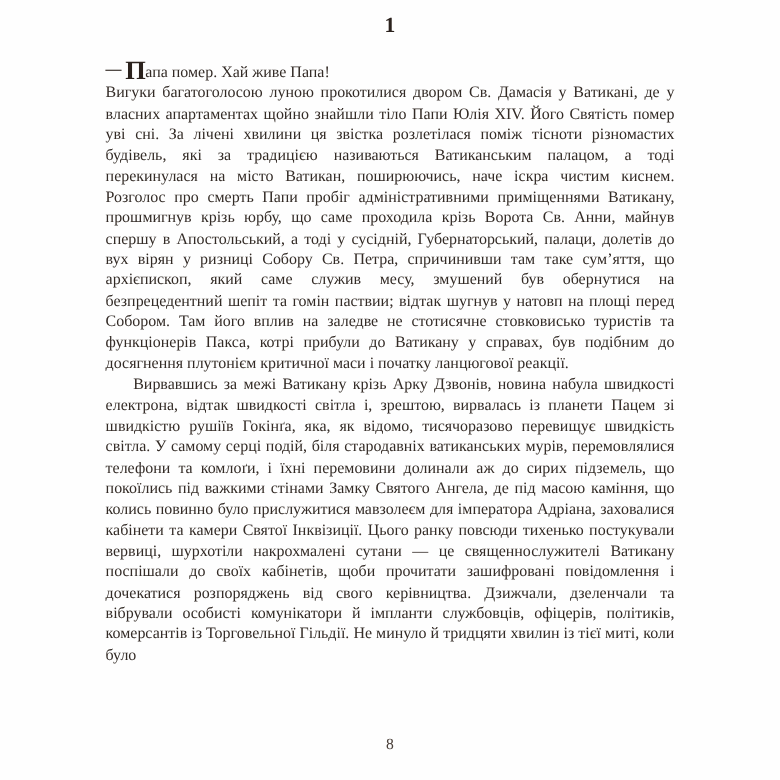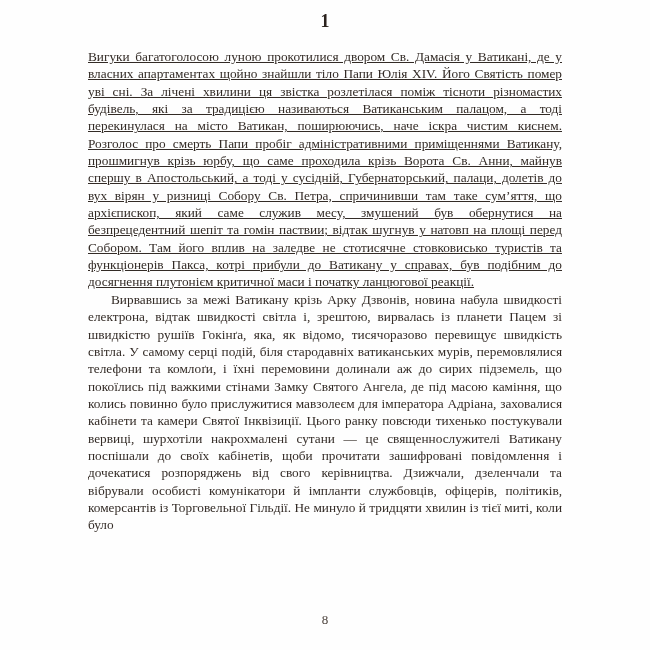--- a/index.html
+++ b/index.html
@@ -52,21 +52,20 @@
 
   .para {
     margin: 0;
     text-indent: 23px;
     text-align: justify;
     hyphens: manual;
   }
 
   .para.first {
     text-indent: 0;
-    text-decoration: underline;
   }
 
   .opening-line {
     text-indent: 0;
     margin: 0;
     text-align: left;
     white-space: nowrap;
   }
 
   .dash {
@@ -100,20 +99,21 @@
 </style>
 </head>
 <body>
 
 <div class="page">
 
   <div class="chapter-number">1</div>
 
   <div class="text-block">
 
+    <p class="opening-line"><span class="dash">—</span><span class="dropcap">П</span><span>апа помер. Хай живе Папа!</span></p>
 
     <p class="para first">Вигуки багатоголосою луною прокотилися двором Св. Дамасія у Ватикані, де у власних апартаментах щойно знайшли тіло Папи Юлія XIV. Його Святість помер уві сні. За лічені хвилини ця звістка розлетілася поміж тісноти різномастих будівель, які за традицією називаються Ватиканським палацом, а тоді перекинулася на місто Ватикан, поширюючись, наче іскра чистим киснем. Розголос про смерть Папи пробіг адміністративними приміщеннями Ватикану, прошмигнув крізь юрбу, що саме проходила крізь Ворота Св. Анни, майнув спершу в Апостольський, а тоді у сусідній, Губернаторський, палаци, долетів до вух вірян у ризниці Собору Св. Петра, спричинивши там таке сум’яття, що архієпископ, який саме служив месу, змушений був обернутися на безпрецедентний шепіт та гомін паствии; відтак шугнув у натовп на площі перед Собором. Там його вплив на заледве не стотисячне стовковисько туристів та функціонерів Пакса, котрі прибули до Ватикану у справах, був подібним до досягнення плутонієм критичної маси і початку ланцюгової реакції.</p>
 
     <p class="para">Вирвавшись за межі Ватикану крізь Арку Дзвонів, новина набула швидкості електрона, відтак швидкості світла і, зрештою, вирвалась із планети Пацем зі швидкістю рушіїв Гокінґа, яка, як відомо, тисячоразово перевищує швидкість світла. У самому серці подій, біля стародавніх ватиканських мурів, перемовлялися телефони та комлоґи, і їхні перемовини долинали аж до сирих підземель, що покоїлись під важкими стінами Замку Святого Ангела, де під масою каміння, що колись повинно було прислужитися мавзолеєм для імператора Адріана, заховалися кабінети та камери Святої Інквізиції. Цього ранку повсюди тихенько постукували вервиці, шурхотіли накрохмалені сутани — це священнослужителі Ватикану поспішали до своїх кабінетів, щоби прочитати зашифровані повідомлення і дочекатися розпоряджень від свого керівництва. Дзижчали, дзеленчали та вібрували особисті комунікатори й імпланти службовців, офіцерів, політиків, комерсантів із Торговельної Гільдії. Не минуло й тридцяти хвилин із тієї миті, коли було</p>
 
   </div>
 
   <div class="page-number">8</div>
 
 </div>

